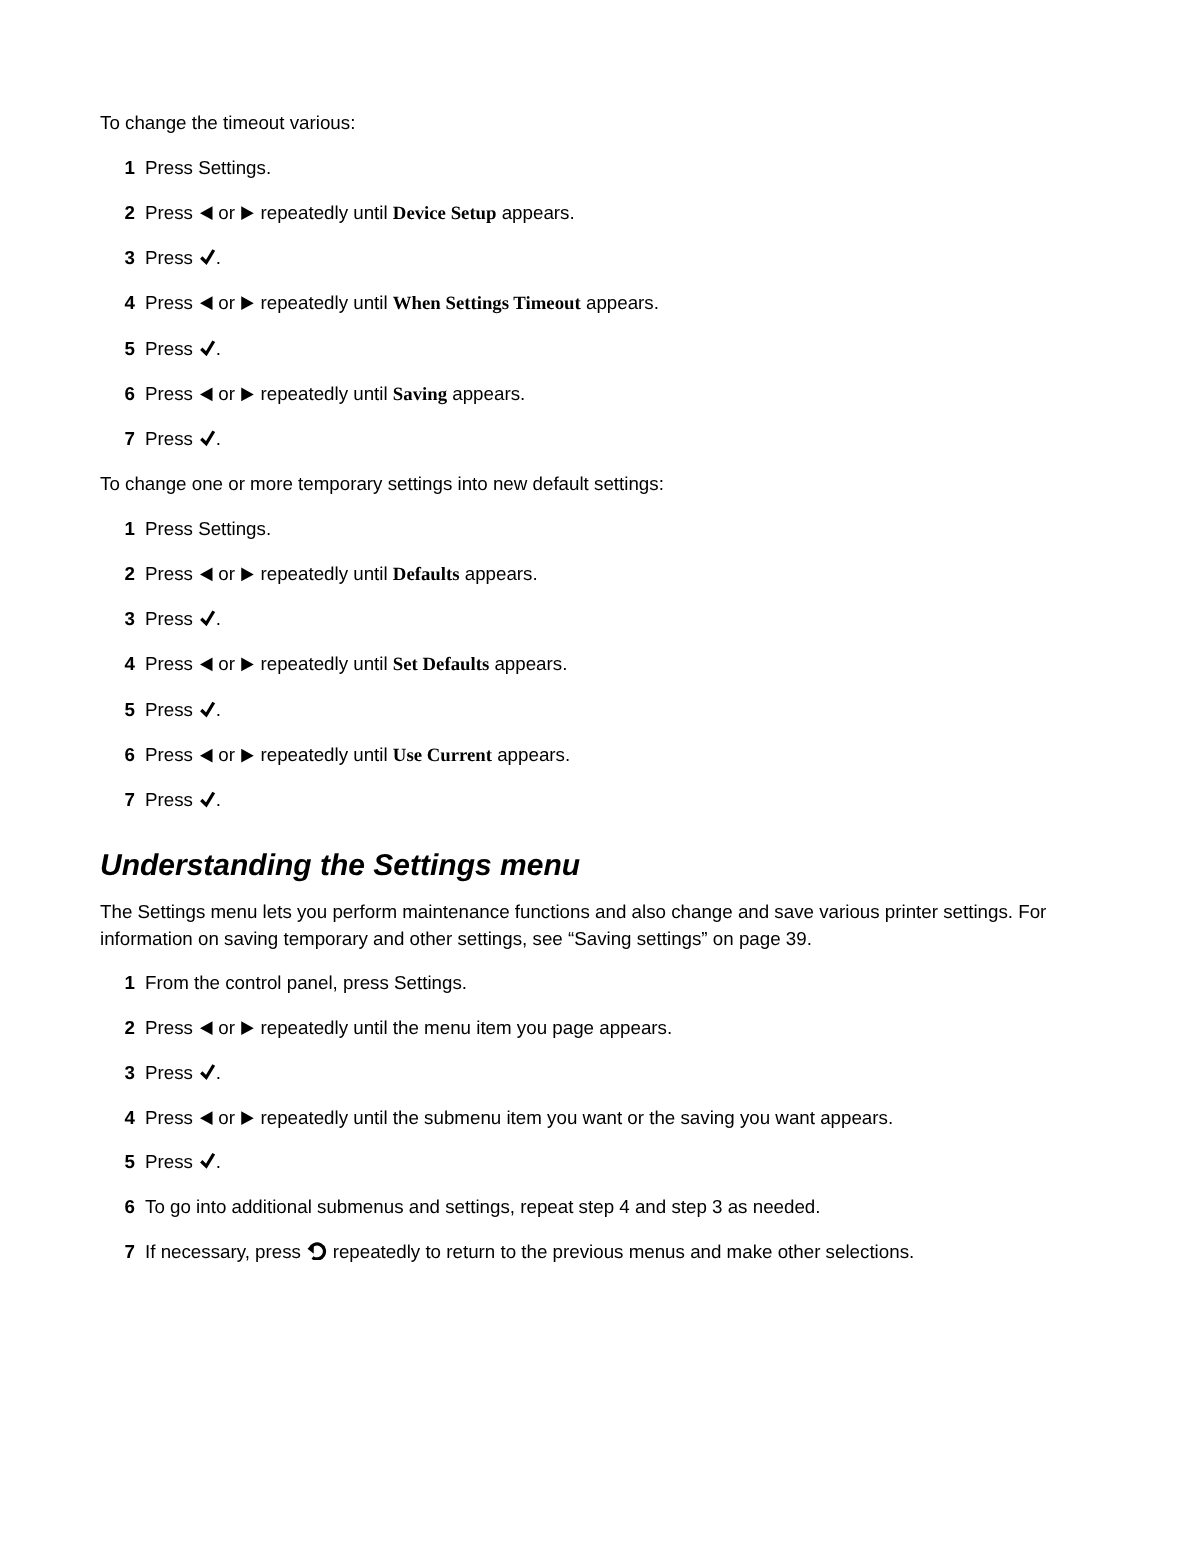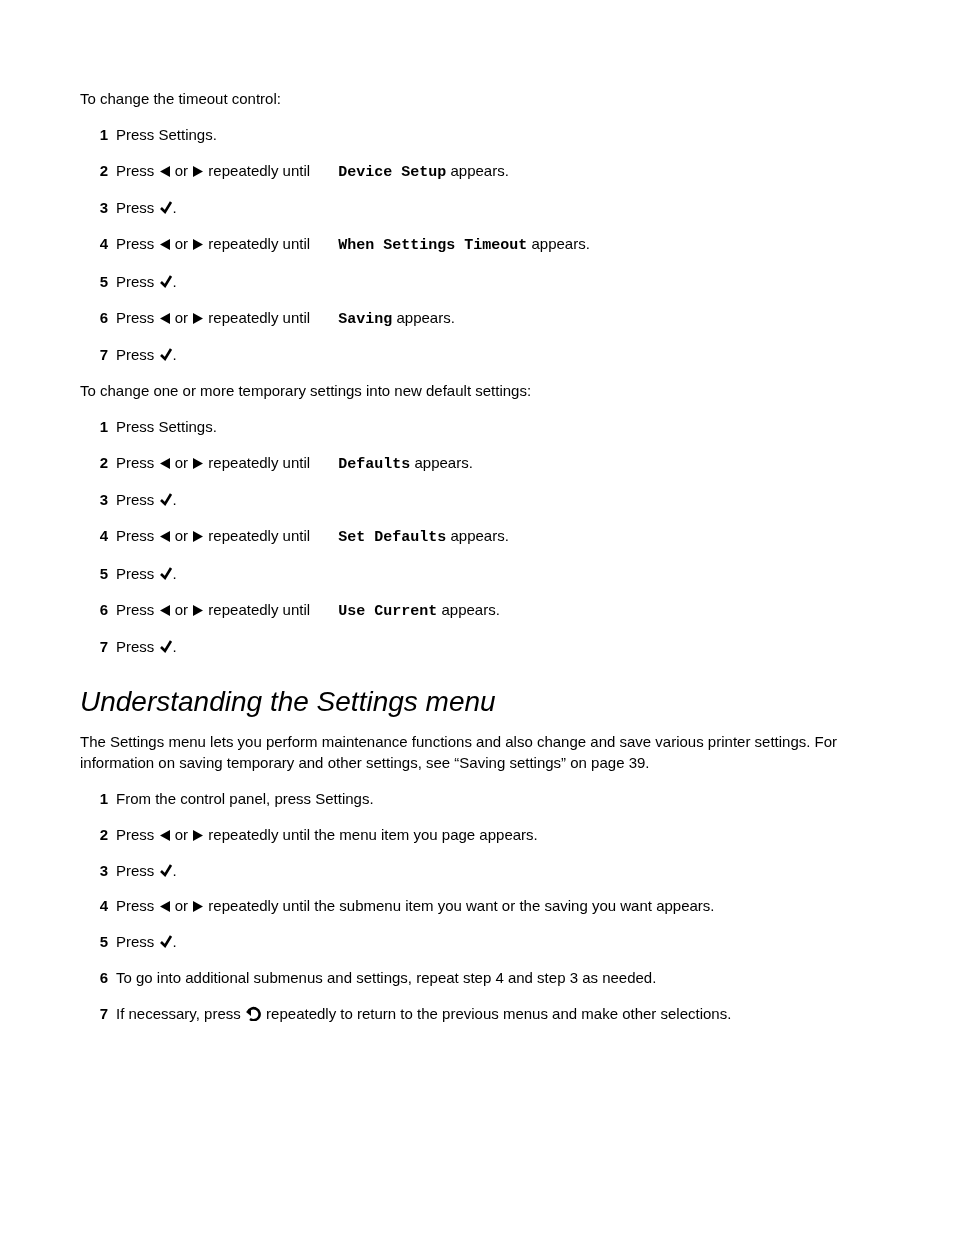--- a/index.html
+++ b/index.html
@@ -28,39 +28,39 @@
     width: 28px;
     text-align: right;
     font-weight: bold;
     flex: none;
     padding-right: 8px;
   }
   ol.steps > li .body {
     flex: 1;
   }
   .b { font-weight: normal; }
-  .mono { font-family: Liberation Mono, monospace; font-weight: bold; margin-left: 24px; }
+  .mono { font-family: Liberation Serif, serif; font-weight: bold; }
   h2.section {
     font-family: Arial, Helvetica, sans-serif;
     font-style: italic;
-    font-weight: normal;
-    font-size: 28px;
+    font-weight: bold;
+    font-size: 24px;
     margin: 24px 0 8px 0;
   }
   .icon {
     display: inline-block;
     vertical-align: -2px;
   }
   .icon svg { display: block; }
   .note-block { margin-top: 6px; }
 </style>
 </head>
 <body>
 
-<p class="para">To change the timeout control:</p>
+<p class="para">To change the timeout various:</p>
 
 <ol class="steps">
   <li>
     <span class="num">1</span>
     <span class="body">
       <span>Press </span><span class="b">Settings</span><span>.</span>
     </span>
   </li>
   <li>
     <span class="num">2</span>

